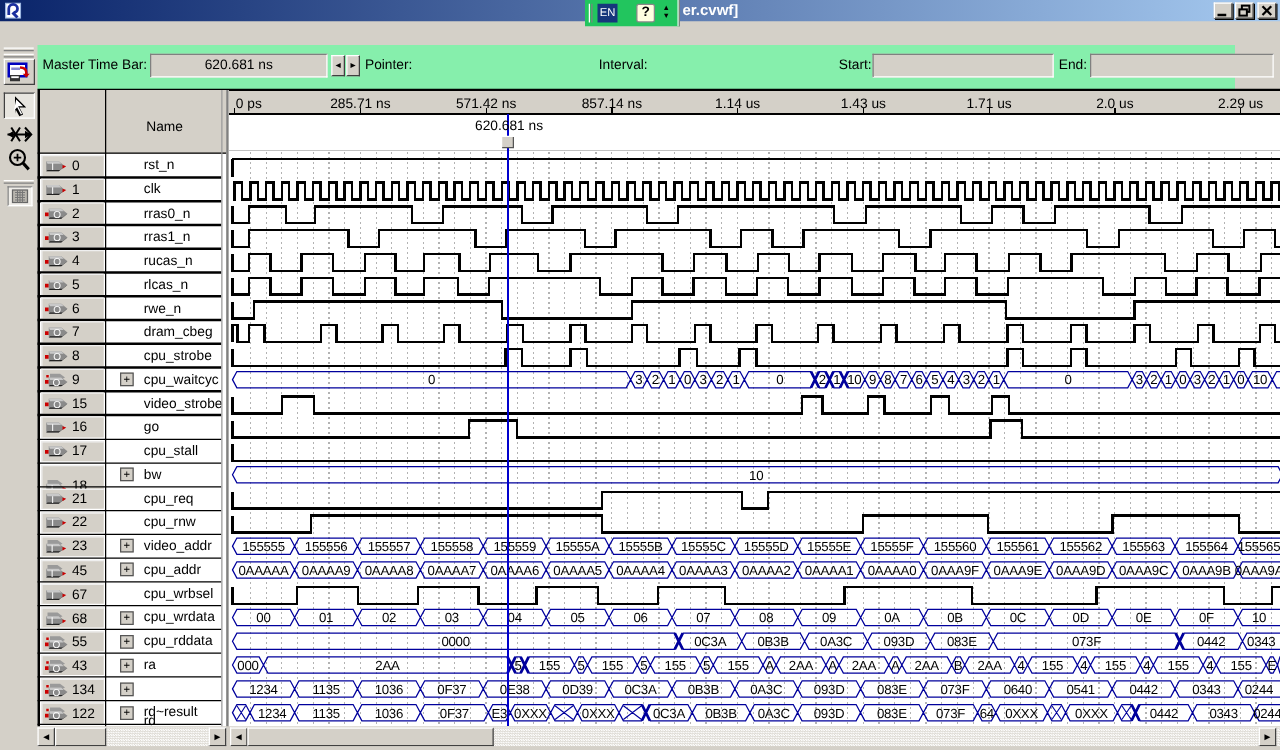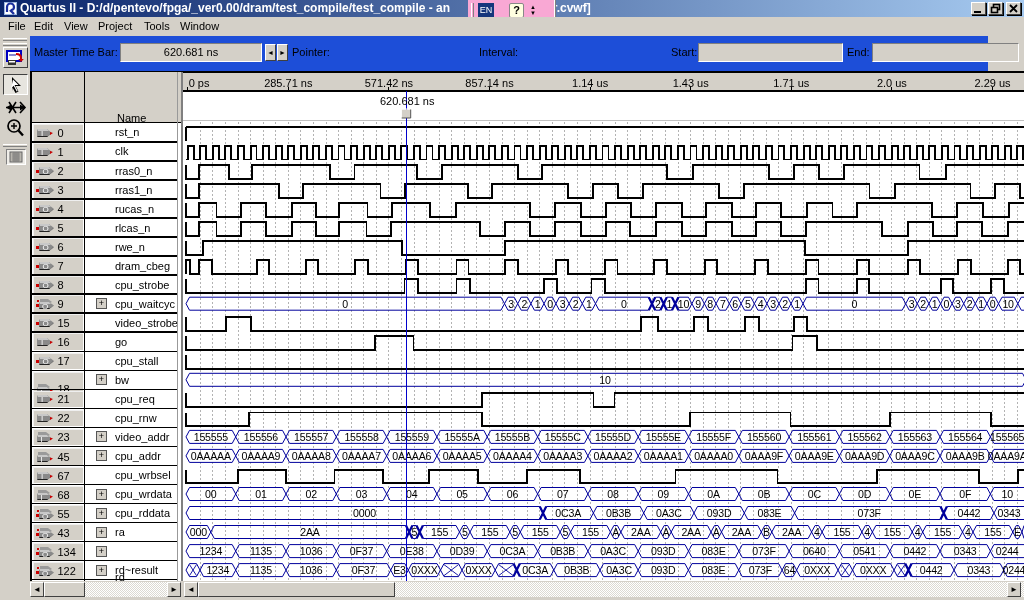--- a/index.html
+++ b/index.html
@@ -4,29 +4,29 @@
 *{margin:0;padding:0;box-sizing:border-box}
 body{width:1024px;height:600px;overflow:hidden;font-family:"Liberation Sans",sans-serif;background:#d4d0c8;-webkit-font-smoothing:antialiased}
 #root{position:relative;width:1024px;height:600px;overflow:hidden}
 .abs{position:absolute}
 
 #title{left:0;top:0;width:1024px;height:17px;background:linear-gradient(to right,#0a246a,#a6caf0);color:#fff;font-weight:bold;font-size:12px}
 #title .txt{position:absolute;left:20px;top:1px;white-space:nowrap}
 #qicon{position:absolute;left:4px;top:2px;width:13px;height:13px}
 .wbtn{position:absolute;top:2px;width:15px;height:13px;background:#d4d0c8;border:1px solid;border-color:#fff #404040 #404040 #fff;box-shadow:1px 1px 0 #000;font-size:9px;line-height:11px;text-align:center;color:#000}
 
-#langbar{position:absolute;left:468px;top:0px;width:88px;height:21px;background:#f9a8d4;border-right:1px solid #808080;box-shadow:-1px 0 0 #fff inset}
+#langbar{position:absolute;left:468px;top:0px;width:76px;height:21px;background:#22c55e;border-right:1px solid #808080;box-shadow:-1px 0 0 #fff inset}
 #enbox{position:absolute;left:10px;top:3px;width:16px;height:15px;background:#16367c;color:#fff;font-size:9px;text-align:center;line-height:15px}
 #qmark{position:absolute;left:41px;top:3px;width:15px;height:15px;background:#ffffe0;border:1px solid #888;border-radius:2px;font-size:11px;font-weight:bold;text-align:center;line-height:13px;color:#000}
 #lbarrows{position:absolute;left:62px;top:4px;font-size:6px;line-height:6px;color:#000}
 
 #menu{left:0;top:17px;width:1024px;height:19px;background:#d4d0c8;font-size:11px;color:#000}
 #menu span{position:absolute;top:3px}
 
-#tbar{left:0;top:36px;width:988px;height:36px;background:#1d4ed8;font-size:11px;color:#000}
+#tbar{left:0;top:36px;width:988px;height:36px;background:#86efac;font-size:11px;color:#000}
 .fld{position:absolute;top:7px;height:19px;background:#d4d0c8;border:1px solid #808080;border-right-color:#fff;border-bottom-color:#fff;text-align:center;line-height:17px}
 .lbl{position:absolute;top:10px}
 .spin{position:absolute;top:8px;width:11px;height:17px;background:#d4d0c8;border:1px solid;border-color:#fff #404040 #404040 #fff;font-size:7px;line-height:15px;text-align:center}
 
 #ltools{left:0;top:36px;width:30px;height:564px;background:#d4d0c8}
 .grip{position:absolute;left:3px;width:24px;height:3px;border-top:1px solid #fff;border-bottom:1px solid #808080}
 .tbtn{position:absolute;left:3px;width:25px;height:21px;background:#d4d0c8;border:1px solid;border-color:#fff #404040 #404040 #fff}
 .tbtn.pressed{border-color:#404040 #fff #fff #404040;background:#e7e5df}
 
 #npanel{left:30px;top:72px;width:151px;height:509px;background:#fff}
@@ -42,46 +42,37 @@
 .sthumb{position:absolute;top:0;height:15px;background:#d4d0c8;border:1px solid;border-color:#fff #404040 #404040 #fff}
 </style></head>
 <body>
 <div id="root">
   <div class="abs" id="title">
     <svg id="qicon" viewBox="0 0 13 13">
         <rect x="0.5" y="0.5" width="12" height="12" fill="#fff" stroke="#9cb6e0"></rect>
         <path d="M3 10V5a3.5 3.5 0 1 1 7 0c0 2-1.5 3-3 3" stroke="#1b2f9e" stroke-width="2.2" fill="none"></path>
         <path d="M6 8l4 4" stroke="#1b2f9e" stroke-width="2.4"></path>
       </svg>
-    <div class="txt">Quartus II - D:/d/pentevo/fpga/_ver0.00/dram/test_compile/test_compile - an</div>
     <div class="txt" style="left:546px">er.cvwf]</div>
     <div class="wbtn" style="left:971px"><svg width="13" height="11">
           <rect x="2" y="8" width="7" height="2" fill="#000"></rect>
         </svg></div>
     <div class="wbtn" style="left:988px"><svg width="13" height="11">
           <rect x="4.5" y="1.5" width="6" height="5" fill="none" stroke="#000" stroke-width="1.6"></rect>
           <rect x="2.5" y="4.5" width="6" height="5" fill="#d4d0c8" stroke="#000" stroke-width="1.6"></rect>
         </svg></div>
     <div class="wbtn" style="left:1006px"><svg width="13" height="11">
           <path d="M3 2l7 7M10 2l-7 7" stroke="#000" stroke-width="1.8"></path>
         </svg></div>
   </div>
   <div class="abs" id="langbar">
     <div style="position:absolute;left:3px;top:3px;width:3px;height:15px;border-left:1px solid #fff;border-right:1px solid #808080"></div>
     <div id="enbox">EN</div>
     <div id="qmark">?</div>
     <div id="lbarrows">▲<br>▼</div>
-  </div>
-  <div class="abs" id="menu">
-    <span style="left:8px">File</span>
-      <span style="left:34px">Edit</span>
-      <span style="left:64px">View</span>
-    <span style="left:98px">Project</span>
-      <span style="left:144px">Tools</span>
-      <span style="left:180px">Window</span>
   </div>
   <div class="abs" id="tbar">
     <span class="lbl" style="left:34px">Master Time Bar:</span>
     <div class="fld" style="left:120px;width:142px">620.681 ns</div>
     <div class="spin" style="left:265px">◄</div>
       <div class="spin" style="left:277px">►</div>
     <span class="lbl" style="left:292px">Pointer:</span>
     <span class="lbl" style="left:479px">Interval:</span>
     <span class="lbl" style="left:671px">Start:</span>
     <div class="fld" style="left:698px;width:145px"></div>
@@ -115,21 +106,21 @@
     <div class="grip" style="top:108px"></div>
     <div class="abs" style="left:6px;top:113px;width:20px;height:16px;background:#efede8;border:1px solid;border-color:#808080 #fff #fff #808080"><svg width="18" height="14" viewBox="0 0 18 14">
           <rect x="3" y="2" width="12" height="10" fill="#b8b5ae" stroke="#666"></rect>
           <path d="M5 4h8M5 6h8M5 8h8M5 10h8M7 2v10M9 2v10M11 2v10" stroke="#777" stroke-width="0.8"></path>
         </svg></div>
   </div>
 
   <div class="abs" style="left:30px;top:71px;width:994px;height:1.3px;background:#000"></div>
   <div class="abs" id="npanel">
     <div id="nheader">
-        <div style="position:absolute;left:87px;top:40px;font-size:11px">Name</div>
+        <div style="position:absolute;left:87px;top:24px;font-size:11px">Name</div>
       </div>
     <div class="numcell" style="top:52.1px;height:16.8px">
         <svg width="20" height="12" viewBox="0 0 20 12">
           <use href="#ic-in"></use>
         </svg>
         <span class="num">0</span>
       </div>
       <div class="sep" style="top:69.2px"></div>
 <div class="nm" style="top:54.4px">rst_n</div>
 <div class="numcell" style="top:71.1px;height:16.8px">

